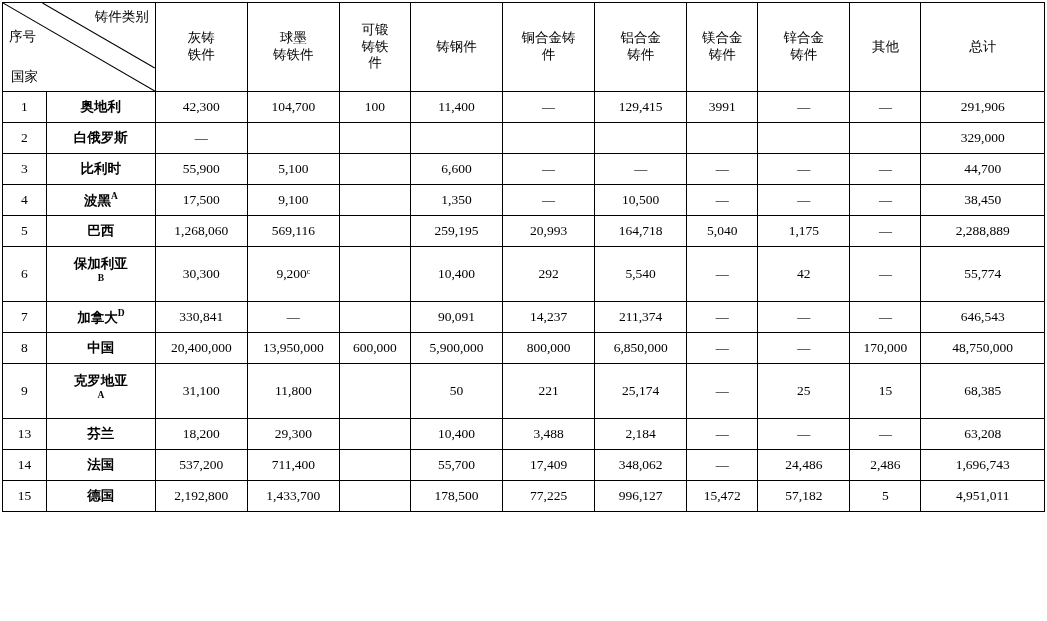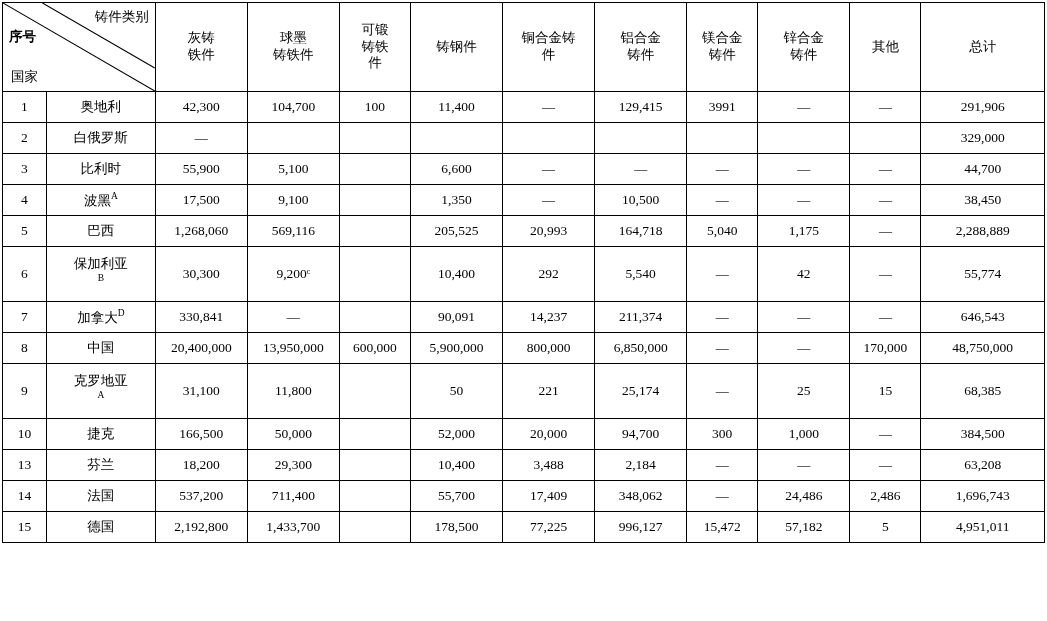--- a/index.html
+++ b/index.html
@@ -63,21 +63,20 @@
     position: absolute;
     font-size: 13.5px;
     white-space: nowrap;
   }
   td.corner-cell .lbl-seq {
     left: 6px;
     top: 26px;
     width: 26px;
     text-align: center;
     line-height: 1.15;
-    font-weight: bold;
   }
   td.corner-cell .lbl-cat {
     right: 6px;
     top: 6px;
     text-align: right;
     line-height: 1.2;
     margin-left: 33px;
   }
   td.corner-cell .lbl-country {
     left: 8px;
@@ -86,20 +85,21 @@
   .hdr-2line {
     line-height: 1.25;
   }
 
   tbody td {
     height: 26px;
     font-size: 13.5px;
   }
   tbody td.country {
     font-size: 13.5px;
+    font-weight: bold;
   }
   tbody tr.tall td {
     height: 50px;
   }
   .sup {
     font-size: 9.5px;
     vertical-align: super;
   }
   .dash {
     font-size: 13px;
@@ -203,21 +203,21 @@
           <td class="dash">—</td>
           <td class="dash">—</td>
           <td>38,450</td>
         </tr>
         <tr>
           <td>5</td>
           <td class="country">巴西</td>
           <td>1,268,060</td>
           <td>569,116</td>
           <td></td>
-          <td>205,525</td>
+          <td>259,195</td>
           <td>20,993</td>
           <td>164,718</td>
           <td>5,040</td>
           <td>1,175</td>
           <td class="dash">—</td>
           <td>2,288,889</td>
         </tr>
         <tr class="tall">
           <td>6</td>
           <td class="country">保加利亚<br><span class="sup">B</span></td>
@@ -268,34 +268,20 @@
           <td></td>
           <td>50</td>
           <td>221</td>
           <td>25,174</td>
           <td class="dash">—</td>
           <td>25</td>
           <td>15</td>
           <td>68,385</td>
         </tr>
         <tr>
-          <td>10</td>
-          <td class="country">捷克</td>
-          <td>166,500</td>
-          <td>50,000</td>
-          <td></td>
-          <td>52,000</td>
-          <td>20,000</td>
-          <td>94,700</td>
-          <td>300</td>
-          <td>1,000</td>
-          <td class="dash">—</td>
-          <td>384,500</td>
-        </tr>
-        <tr>
           <td>13</td>
           <td class="country">芬兰</td>
           <td>18,200</td>
           <td>29,300</td>
           <td></td>
           <td>10,400</td>
           <td>3,488</td>
           <td>2,184</td>
           <td class="dash">—</td>
           <td class="dash">—</td>

